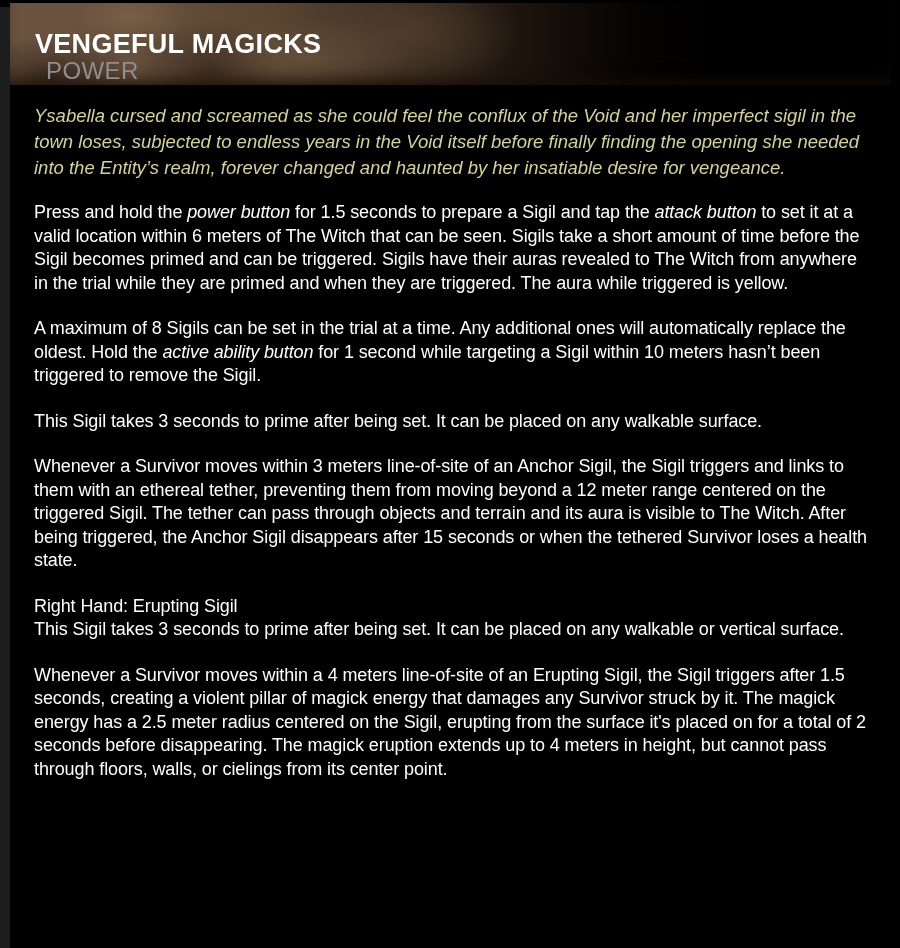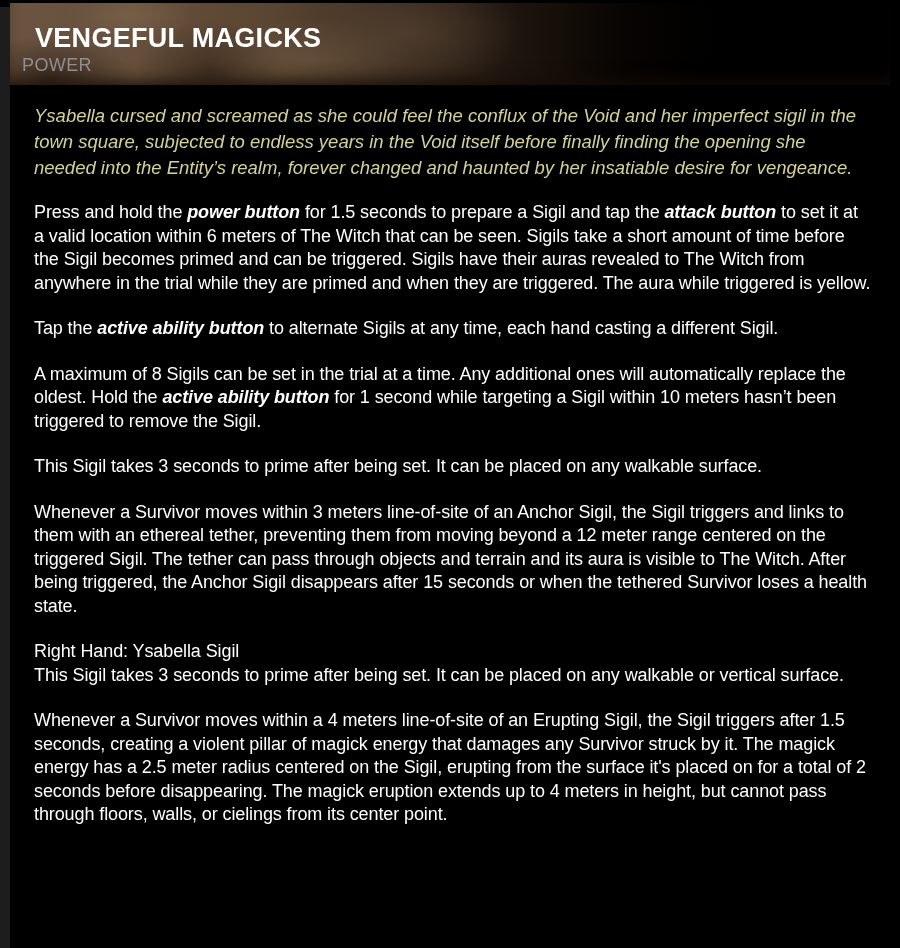--- a/index.html
+++ b/index.html
@@ -37,30 +37,30 @@
       radial-gradient(ellipse 90px 40px at 120px 12px, rgba(145,118,90,0.40), rgba(0,0,0,0) 70%),
       radial-gradient(ellipse 140px 55px at 300px 55px, rgba(130,104,78,0.35), rgba(0,0,0,0) 72%),
       radial-gradient(ellipse 120px 60px at 40px 75px, rgba(20,12,8,0.55), rgba(0,0,0,0) 70%),
       radial-gradient(ellipse 100px 70px at 200px 70px, rgba(25,16,10,0.45), rgba(0,0,0,0) 75%),
       radial-gradient(ellipse 150px 70px at 400px 30px, rgba(95,74,55,0.55), rgba(0,0,0,0) 75%),
       linear-gradient(90deg, #6b5440 0%, #654e3a 16%, #594531 30%, #3c2e21 44%, #1d140d 58%, #070402 70%, #000 80%);
     box-shadow: inset 0 -12px 16px -8px rgba(22,12,7,0.9);
   }
   .title {
     margin: 0;
-    padding: 20px 0 0 25px;
+    padding: 26px 0 0 25px;
     font-size: 27px;
     line-height: 30px;
     font-weight: bold;
     color: #ffffff;
     letter-spacing: 0.3px;
   }
   .subtitle {
-    padding: 1px 0 0 12px;
-    font-size: 18px;
+    padding: 1px 0 0 36px;
+    font-size: 24px;
     line-height: 22px;
     color: #8f8f8f;
     letter-spacing: 0.4px;
   }
   .content {
     position: absolute;
     left: 34px;
     top: 103px;
     width: 838px;
     color: #ffffff;
@@ -75,35 +75,34 @@
     font-size: 18.5px;
     line-height: 26px;
     letter-spacing: 0;
     margin-bottom: 20px;
   }
   .block.heading {
     font-weight: bold;
     margin-bottom: 0;
   }
   .b { font-weight: normal; }
-  .i { font-style: italic; font-weight: bold; }
+  .i { font-style: italic; }
 </style>
 </head>
 <body>
 
 <div class="page">
   <div class="left-edge"></div>
   <header class="header">
     <h1 class="title">VENGEFUL MAGICKS</h1>
     <div class="subtitle">POWER</div>
   </header>
   <main class="content">
-      <p class="block flavor"><span>Ysabella cursed and screamed as she could feel the conflux of the Void and her imperfect sigil in the town square, subjected to endless years in the Void itself before finally finding the opening she needed into the Entity’s realm, forever changed and haunted by her insatiable desire for vengeance.</span></p>
+      <p class="block flavor"><span>Ysabella cursed and screamed as she could feel the conflux of the Void and her imperfect sigil in the town loses, subjected to endless years in the Void itself before finally finding the opening she needed into the Entity’s realm, forever changed and haunted by her insatiable desire for vengeance.</span></p>
       <p class="block body"><span>Press and hold the </span><span class="i">power button</span><span> for </span><span class="b">1.5 seconds</span><span> to prepare a </span><span class="b">Sigil</span><span> and tap the </span><span class="i">attack button</span><span> to set it at a valid location within </span><span class="b">6 meters</span><span> of The Witch that can be seen. </span><span class="b">Sigils</span><span> take a short amount of time before the </span><span class="b">Sigil</span><span> becomes primed and can be triggered. </span><span class="b">Sigils</span><span> have their auras revealed to The Witch from anywhere in the trial while they are primed and when they are triggered. The aura while triggered is yellow.</span></p>
-      <p class="block body"><span>Tap the </span><span class="i">active ability button</span><span> to alternate </span><span class="b">Sigils</span><span> at any time, each hand casting a different </span><span class="b">Sigil</span><span>.</span></p>
       <p class="block body"><span>A maximum of </span><span class="b">8 Sigils</span><span> can be set in the trial at a time. Any additional ones will automatically replace the oldest. Hold the </span><span class="i">active ability button</span><span> for </span><span class="b">1 second</span><span> while targeting a </span><span class="b">Sigil</span><span> within </span><span class="b">10 meters</span><span> hasn’t been triggered to remove the </span><span class="b">Sigil</span><span>.</span></p>
       <p class="block body"><span>This </span><span class="b">Sigil</span><span> takes </span><span class="b">3 seconds</span><span> to prime after being set. It can be placed on any walkable surface.</span></p>
       <p class="block body"><span>Whenever a Survivor moves within </span><span class="b">3 meters</span><span> line-of-site of an </span><span class="b">Anchor Sigil</span><span>, the </span><span class="b">Sigil</span><span> triggers and links to them with an ethereal tether, preventing them from moving beyond a </span><span class="b">12 meter</span><span> range centered on the triggered </span><span class="b">Sigil</span><span>. The tether can pass through objects and terrain and its aura is visible to The Witch. After being triggered, the </span><span class="b">Anchor Sigil</span><span> disappears after </span><span class="b">15 seconds</span><span> or when the tethered Survivor loses a health state.</span></p>
-      <p class="block heading"><span class="b">Right Hand: Ysabella Sigil</span></p>
+      <p class="block heading"><span class="b">Right Hand: Erupting Sigil</span></p>
       <p class="block body"><span>This </span><span class="b">Sigil</span><span> takes </span><span class="b">3 seconds</span><span> to prime after being set. It can be placed on any walkable or vertical surface.</span></p>
       <p class="block body"><span>Whenever a Survivor moves within a </span><span class="b">4 meters</span><span> line-of-site of an </span><span class="b">Erupting Sigil</span><span>, the </span><span class="b">Sigil</span><span> triggers after </span><span class="b">1.5 seconds</span><span>, creating a violent pillar of magick energy that damages any Survivor struck by it. The magick energy has a </span><span class="b">2.5 meter</span><span> radius centered on the </span><span class="b">Sigil</span><span>, erupting from the surface it's placed on for a total of </span><span class="b">2 seconds</span><span> before disappearing. The magick eruption extends up to </span><span class="b">4 meters</span><span> in height, but cannot pass through floors, walls, or cielings from its center point.</span></p>
     </main>
 </div>
 
 </body></html>

